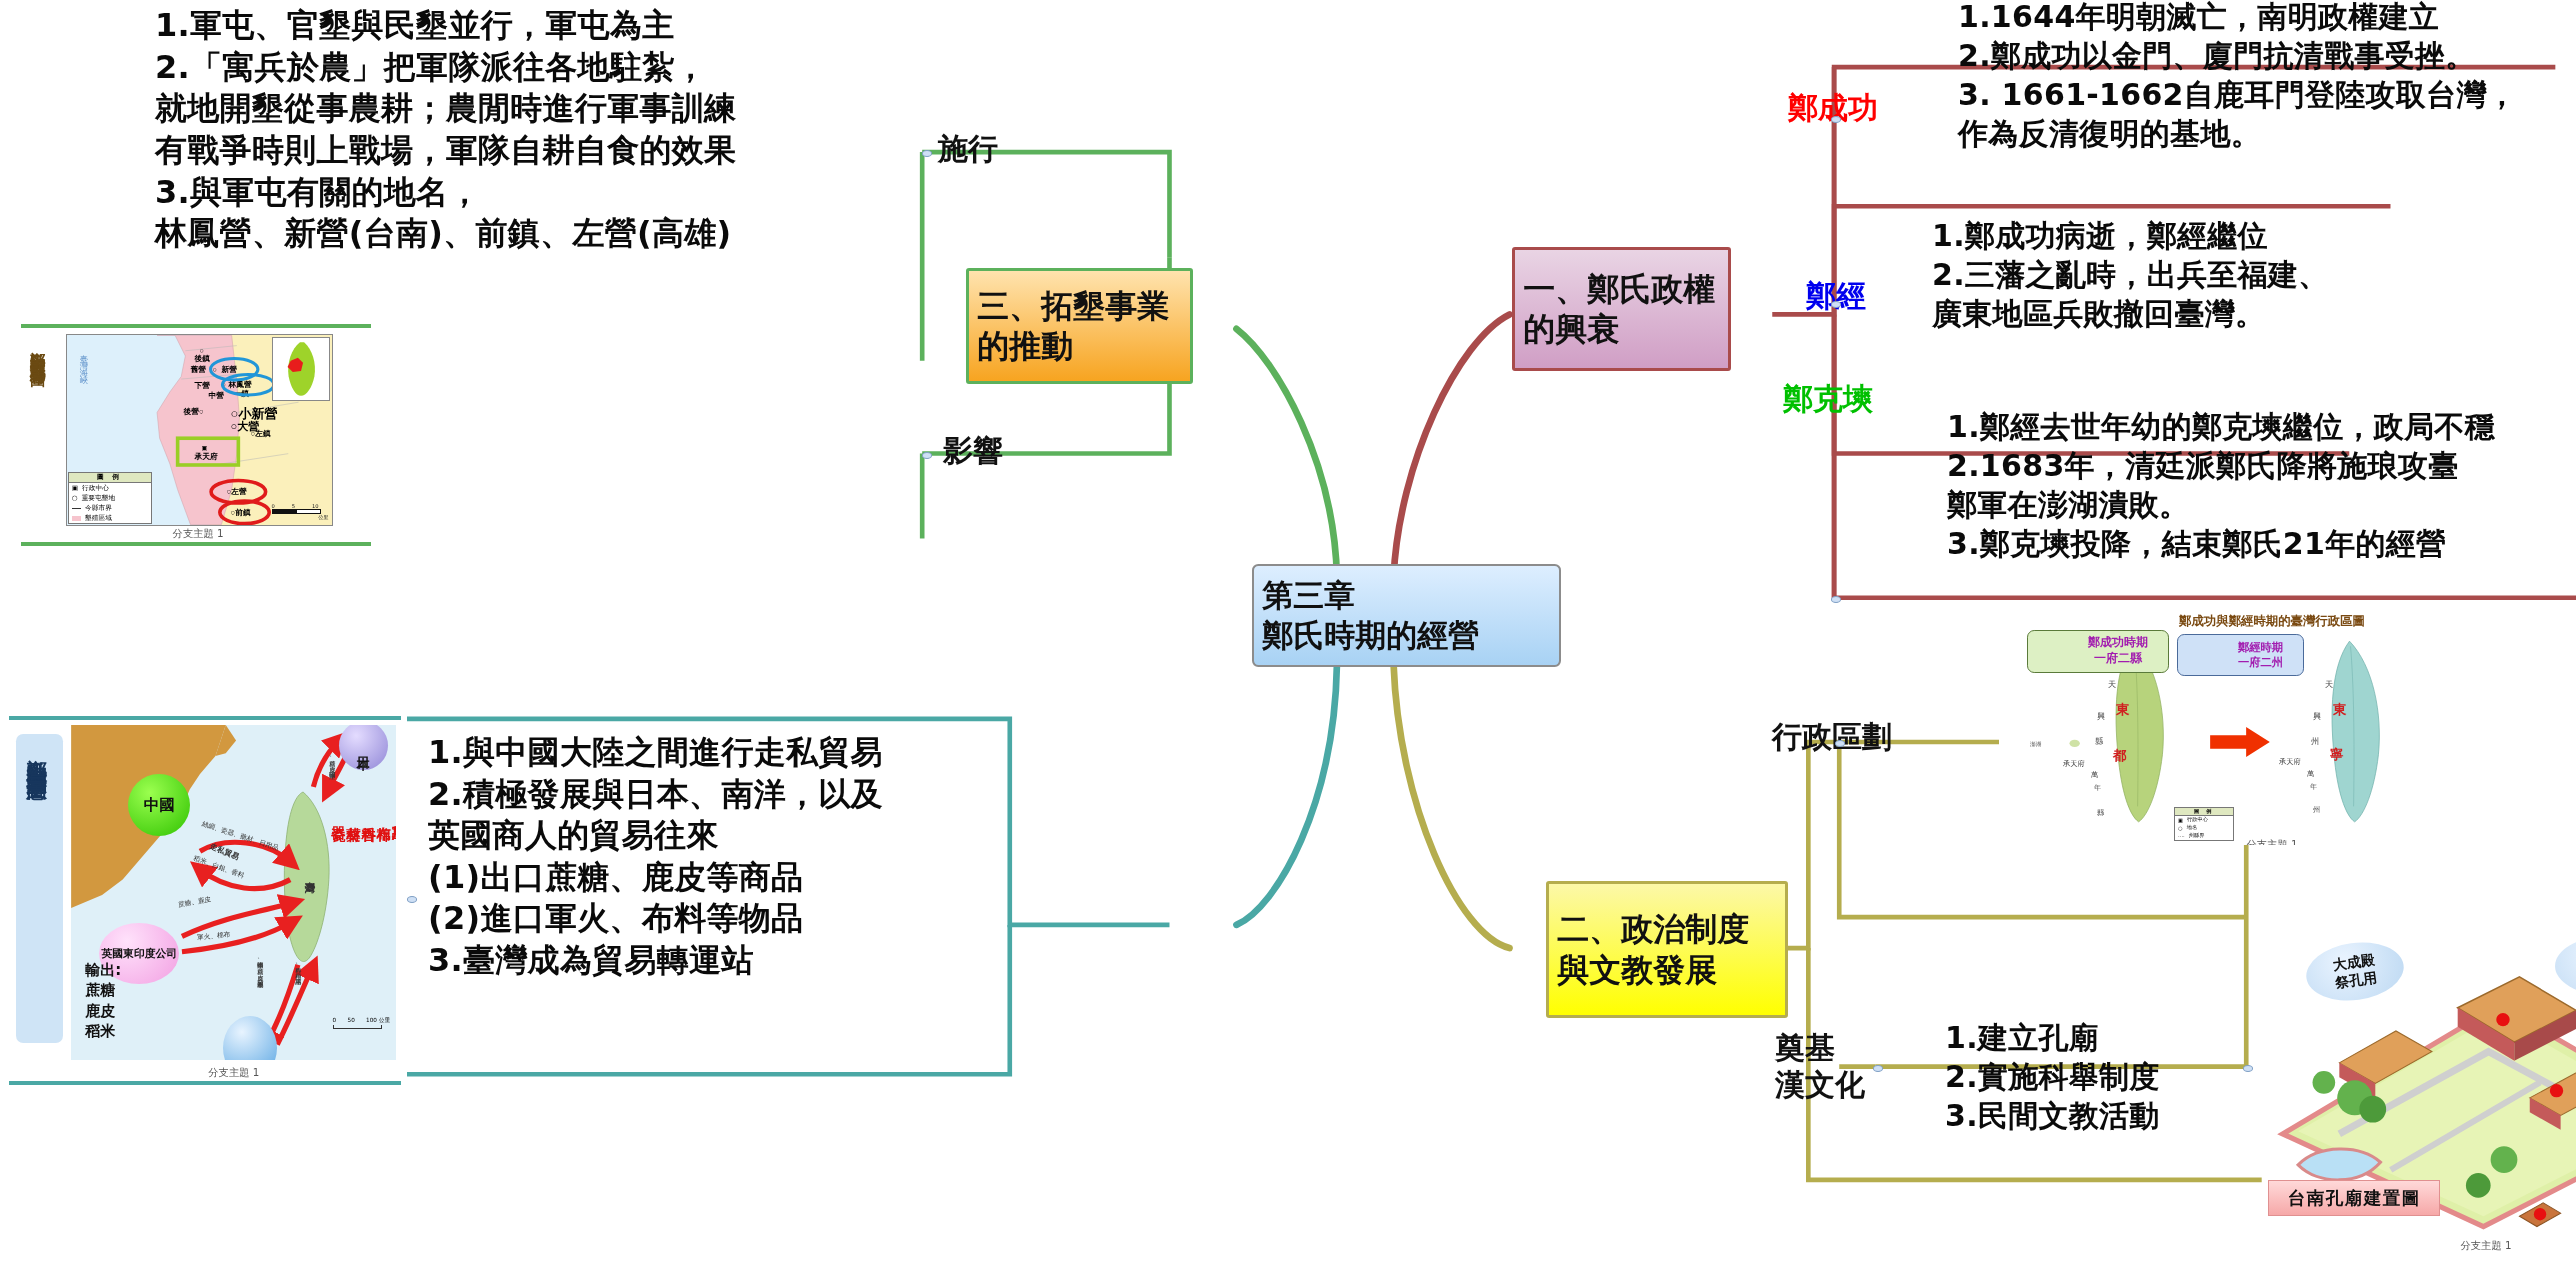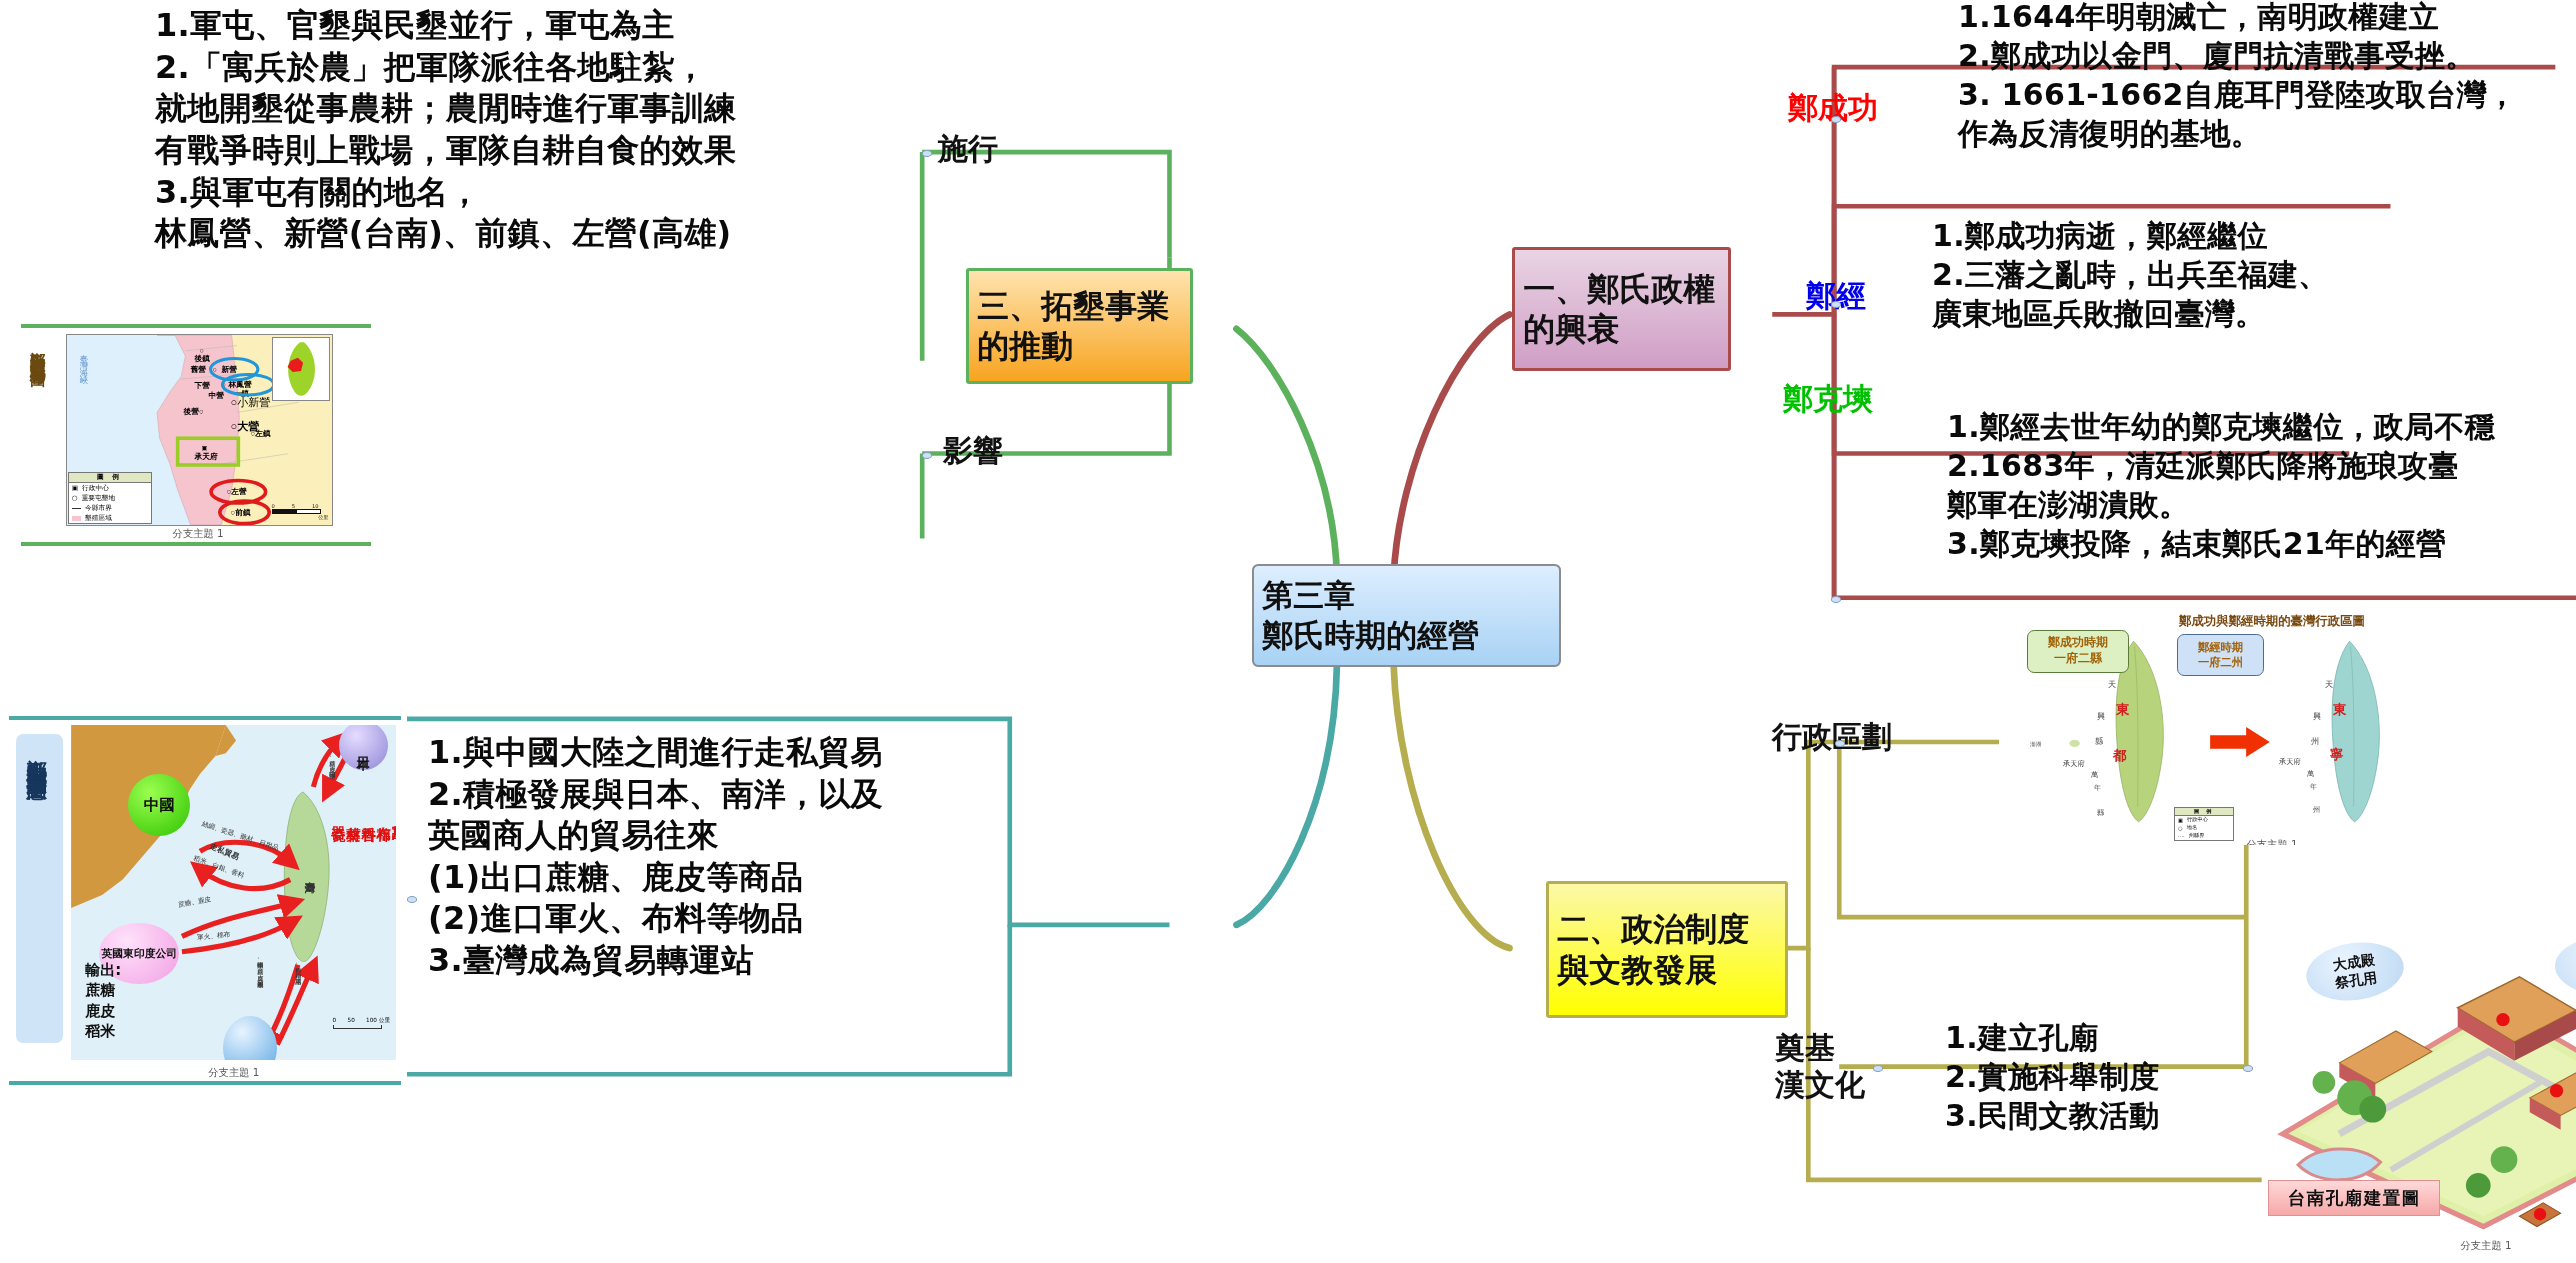--- a/index.html
+++ b/index.html
@@ -41,21 +41,21 @@
   
   .imgbox{background:#fff;overflow:hidden;}
   .subtitle{font-family:"DejaVu Sans","Liberation Sans",sans-serif;font-size:10.3px;color:#555;
             text-align:center;}
   .vtitle{writing-mode:vertical-rl;text-orientation:upright;font-family:"DejaVu Serif","Liberation Serif",serif;
           font-weight:700;letter-spacing:2.1px;}
   .legend{border:0.5px solid #777;background:#fff;font-family:"DejaVu Sans",sans-serif;}
   .legend .lg-h{background:#dfe8c0;text-align:center;font-weight:700;border-bottom:0.5px solid #777;}
   .legend .lg-r{display:flex;align-items:center;gap:4.1px;padding:0.5px 3.1px;}
   .callout{border-radius:7.2px;text-align:center;font-family:"DejaVu Serif","Liberation Serif",serif;
-           font-weight:700;color:#a16207;}
+           font-weight:700;color:#a21caf;padding-left:40px;}
 </style>
 </head>
 <body>
 
 <div id="stage">
 
   <svg class="lines" viewBox="0 0 5266 2453">
 
     <path d="M2595,1120 C2590,900 2480,700 2400,638" stroke="#5cb15c" stroke-width="13" fill="none" stroke-linecap="round"></path>
 
@@ -184,21 +184,21 @@
         <div style="position:absolute;left:128px;top:18.5px;font-size:7.7px;font-weight:700;">後鎮</div>
         <div style="position:absolute;left:124px;top:30px;font-size:7.7px;font-weight:700;">舊營</div>
         <div style="position:absolute;left:146px;top:30px;font-size:7.2px;">○</div>
         <div style="position:absolute;left:155px;top:30px;font-size:7.7px;font-weight:700;">新營</div>
         <div style="position:absolute;left:128px;top:46px;font-size:7.7px;font-weight:700;">下營</div>
         <div style="position:absolute;left:155px;top:45px;font-size:7.2px;">○</div>
         <div style="position:absolute;left:162px;top:45px;font-size:7.7px;font-weight:700;">林鳳營</div>
         <div style="position:absolute;left:142px;top:56px;font-size:7.7px;font-weight:700;">中營</div>
         <div style="position:absolute;left:167px;top:54px;font-size:7.7px;font-weight:700;">一鎮</div>
         <div style="position:absolute;left:117px;top:72px;font-size:7.7px;font-weight:700;">後營○</div>
-        <div style="position:absolute;left:164px;top:60px;font-size:11px;font-weight:400;">○小新營</div>
+        <div style="position:absolute;left:164px;top:70px;font-size:13px;font-weight:700;">○小新營</div>
         <div style="position:absolute;left:164px;top:84px;font-size:11px;font-weight:700;">○大營</div>
         <div style="position:absolute;left:184px;top:94px;font-size:7.7px;font-weight:700;">○左鎮</div>
         <div style="position:absolute;left:128px;top:117px;font-size:7.7px;font-weight:700;">承天府</div>
         <div style="position:absolute;left:135px;top:109px;font-size:6.2px;">▣</div>
         <div style="position:absolute;left:160px;top:152px;font-size:7.7px;font-weight:700;">○左營</div>
         <div style="position:absolute;left:164px;top:173px;font-size:7.7px;font-weight:700;">○前鎮</div>
 
         <svg viewBox="0 0 515 368" style="position:absolute;left:0;top:0;width:265px;height:190px;">
           <ellipse cx="325" cy="66" rx="46" ry="21" fill="none" stroke="#2196d8" stroke-width="6"></ellipse>
           <ellipse cx="352" cy="96" rx="50" ry="20" fill="none" stroke="#2196d8" stroke-width="6"></ellipse>

